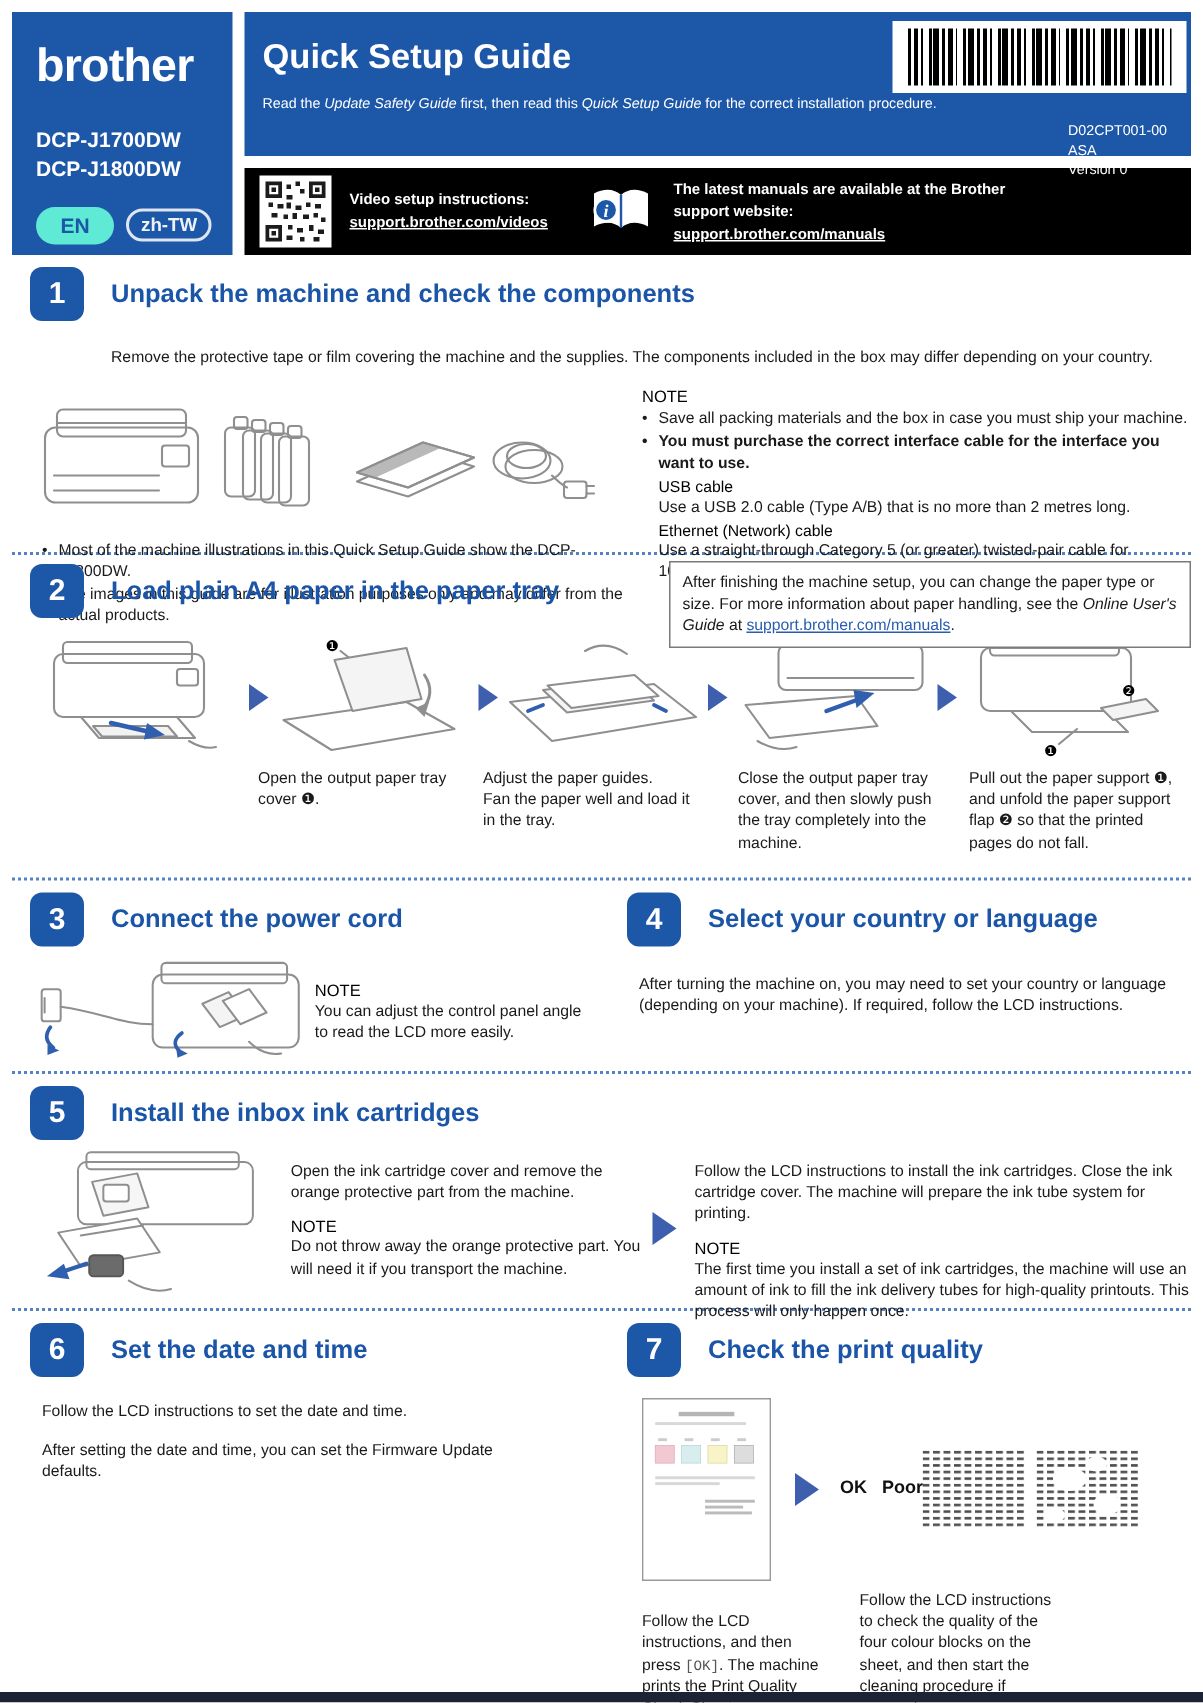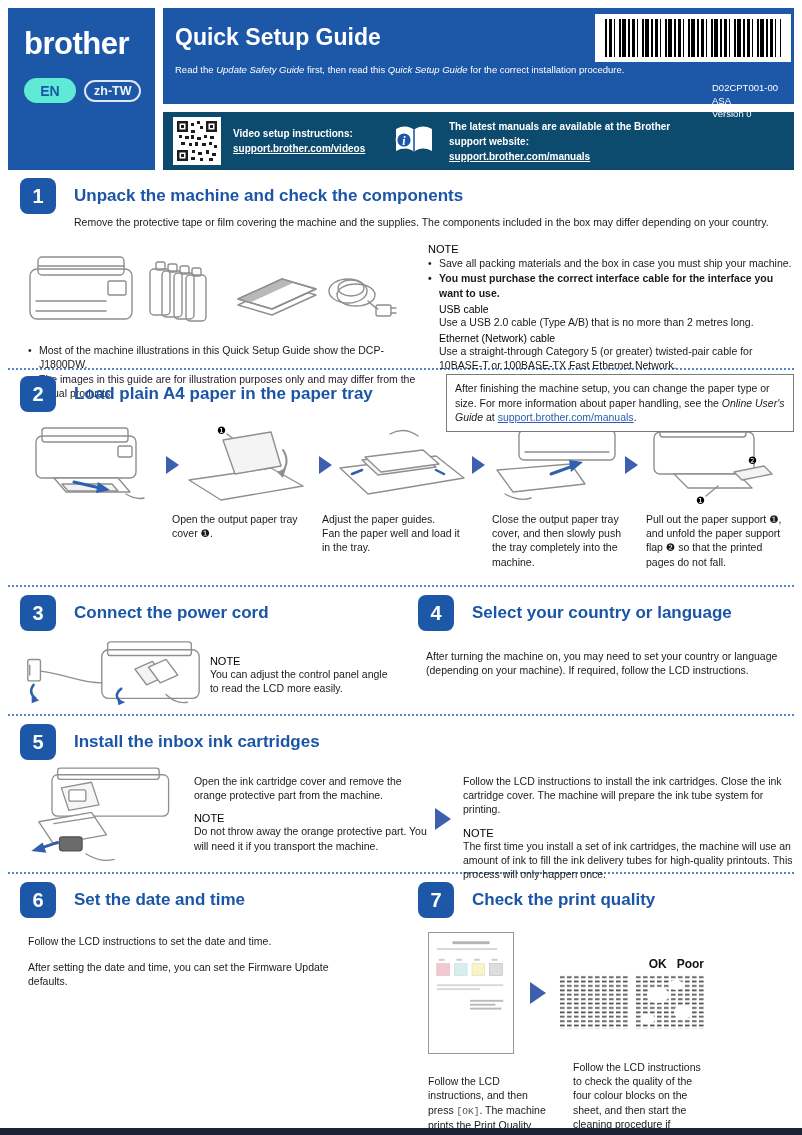--- a/index.html
+++ b/index.html
@@ -18,42 +18,42 @@
   .pill-zh { border:2px solid rgba(255,255,255,.85); color:rgba(255,255,255,.92); font-weight:bold; font-size:12.5px; border-radius:12px; padding:2px 8px; }
   .hdr-right { display:flex; flex-direction:column; gap:8px; height:162px; }
   .hdr-rt { background:#1d57a8; color:#fff; position:relative; height:96px; padding:16px 0 0 12px; }
   .qsg-title { font-size:23px; font-weight:bold; }
   .intro { margin-top:13px; font-size:9.5px; }
   .intro i { font-style:italic; }
   .barcode { position:absolute; left:432px; top:6px; width:196px; height:48px; background:#fff; padding:5px 10px; }
   .barcode-inner { width:100%; height:100%;
     background:repeating-linear-gradient(90deg,#000 0 2px,#fff 2px 4px,#000 4px 7px,#fff 7px 9px,#000 9px 10px,#fff 10px 14px,#000 14px 16px,#fff 16px 17px,#000 17px 21px,#fff 21px 23px); }
   .doccode { position:absolute; left:549px; top:74px; font-size:9.5px; line-height:1.35; }
-  .hdr-rb { background:#0c4a6e; color:#fff; height:58px; display:flex; align-items:center; padding-left:10px; }
+  .hdr-rb { background:#000000; color:#fff; height:58px; display:flex; align-items:center; padding-left:10px; }
   .qr { background:#fff; padding:3px; width:48px; height:48px; flex:0 0 auto; }
   .vid-txt { margin-left:12px; width:146px; font-size:10px; font-weight:bold; line-height:1.5; }
   .book-icon { margin-left:12px; flex:0 0 auto; }
   .man-txt { margin-left:12px; width:230px; font-size:10px; font-weight:bold; line-height:1.5; }
   .link { text-decoration:underline; color:#fff; cursor:pointer; }
   .blue-link { text-decoration:underline; color:#2a5db0; cursor:pointer; }
   
   .sec { position:relative; padding-left:20px; padding-right:8px; }
   .sec-hd { display:flex; align-items:center; }
   .badge { width:36px; height:36px; background:#1d58a8; border-radius:8px; color:#fff; font-size:20px; font-weight:bold; display:flex; align-items:center; justify-content:center; flex:0 0 auto; }
   .sec-title { margin-left:18px; color:#1b55a7; font-size:17px; font-weight:bold; }
   .body-txt { font-size:10.5px; line-height:1.35; }
   .note-h { font-size:11px; font-weight:normal; color:#000; }
   .dotsep { border-top:2px dotted #5383c4; margin:0 8px; }
   .bullet-row { display:flex; font-size:10.5px; line-height:1.35; }
   .bullet-dot { width:11px; flex:0 0 auto; }
   .tri { width:0; height:0; border-left:13px solid #3d5fae; border-top:9px solid transparent; border-bottom:9px solid transparent; flex:0 0 auto; }
   .tri-lg { border-left-width:16px; border-top-width:11px; border-bottom-width:11px; }
   
   .s1 { height:198px; padding-top:8px; }
-  .s1-sub { margin-left:54px; margin-top:1px; }
+  .s1-sub { margin-left:54px; margin-top:17px; }
   .s1-body { display:flex; margin-top:6px; }
   .s1-left { width:408px; }
   .s1-bullets { margin-top:4px; margin-left:8px; width:390px; }
   .s1-note { width:366px; padding-top:8px; }
   .s1-note .bullet-row { margin-top:1px; }
   .sub-block { margin-left:11px; margin-top:3px; }
   
   .s2 { height:215px; padding-top:6px; }
   .infobox { position:absolute; right:8px; top:4px; width:348px; border:1px solid #7a7a7a; padding:6px 8px; font-size:10.5px; line-height:1.4; background:#fff; }
   .s2-strip { display:flex; align-items:center; margin-top:10px; margin-left:-6px; }
@@ -72,21 +72,21 @@
   .s5-col1 .note-h, .s5-col2 .note-h { margin-top:10px; }
   .s5-arrow { margin:48px 12px 0 6px; }
   .s5-col2 { width:352px; padding-top:14px; }
   
   .s67 { display:grid; grid-template-columns:398px 388px; height:261px; padding-top:8px; }
   .s6-para { margin-left:8px; width:340px; margin-top:16px; }
   .s6-para + .s6-para { margin-top:12px; }
   .s7-body { display:flex; margin-left:10px; margin-top:14px; align-items:center; }
   .pq-sheet { border:1px solid #999; background:#fff; flex:0 0 auto; }
   .s7-arrow { margin:0 14px 0 16px; }
-  .pat-col { display:flex; flex-direction:column; align-items:flex-end; }
+  .pat-col { display:flex; align-items:center; }
   .okpoor { display:flex; gap:10px; font-size:12px; font-weight:bold; color:#111; margin-bottom:4px; }
   .pat-row { display:flex; gap:8px; }
   .s7-caps { display:grid; grid-template-columns:128px 138px; column-gap:17px; margin-left:10px; margin-top:6px; }
   .lcd-key { font-family:"Liberation Mono", monospace; font-size:9.5px; color:#555; }
   
   .botbar { position:absolute; left:0; right:0; bottom:0; height:7px; background:#1b2334; }
   svg.lineart { stroke:#8f8f8f; fill:none; stroke-width:1.4; stroke-linejoin:round; stroke-linecap:round; }
   .numlab { font-family:"DejaVu Sans", sans-serif; font-size:10px; }
 </style>
 </head>
@@ -98,20 +98,24 @@
       <rect x="0" y="1.3" width="4.6" height="1.7" fill="#4c4c4c"></rect>
     </pattern>
   </defs>
 </svg>
 
 <div class="page">
 
   <div class="hdr">
     <div class="hdr-left">
       <div class="logo">brother</div>
+      <div class="models">
+        <div>DCP-J1700DW</div>
+        <div>DCP-J1800DW</div>
+      </div>
       <div class="langs">
         <span class="pill-en">EN</span>
         <span class="pill-zh">zh-TW</span>
       </div>
     </div>
     <div class="hdr-right">
       <div class="hdr-rt">
         <div class="qsg-title">Quick Setup Guide</div>
         <div class="intro">
           <span>Read the </span><i>Update Safety Guide</i><span> first, then read this </span><i>Quick Setup Guide</i><span> for the correct installation procedure.</span>

